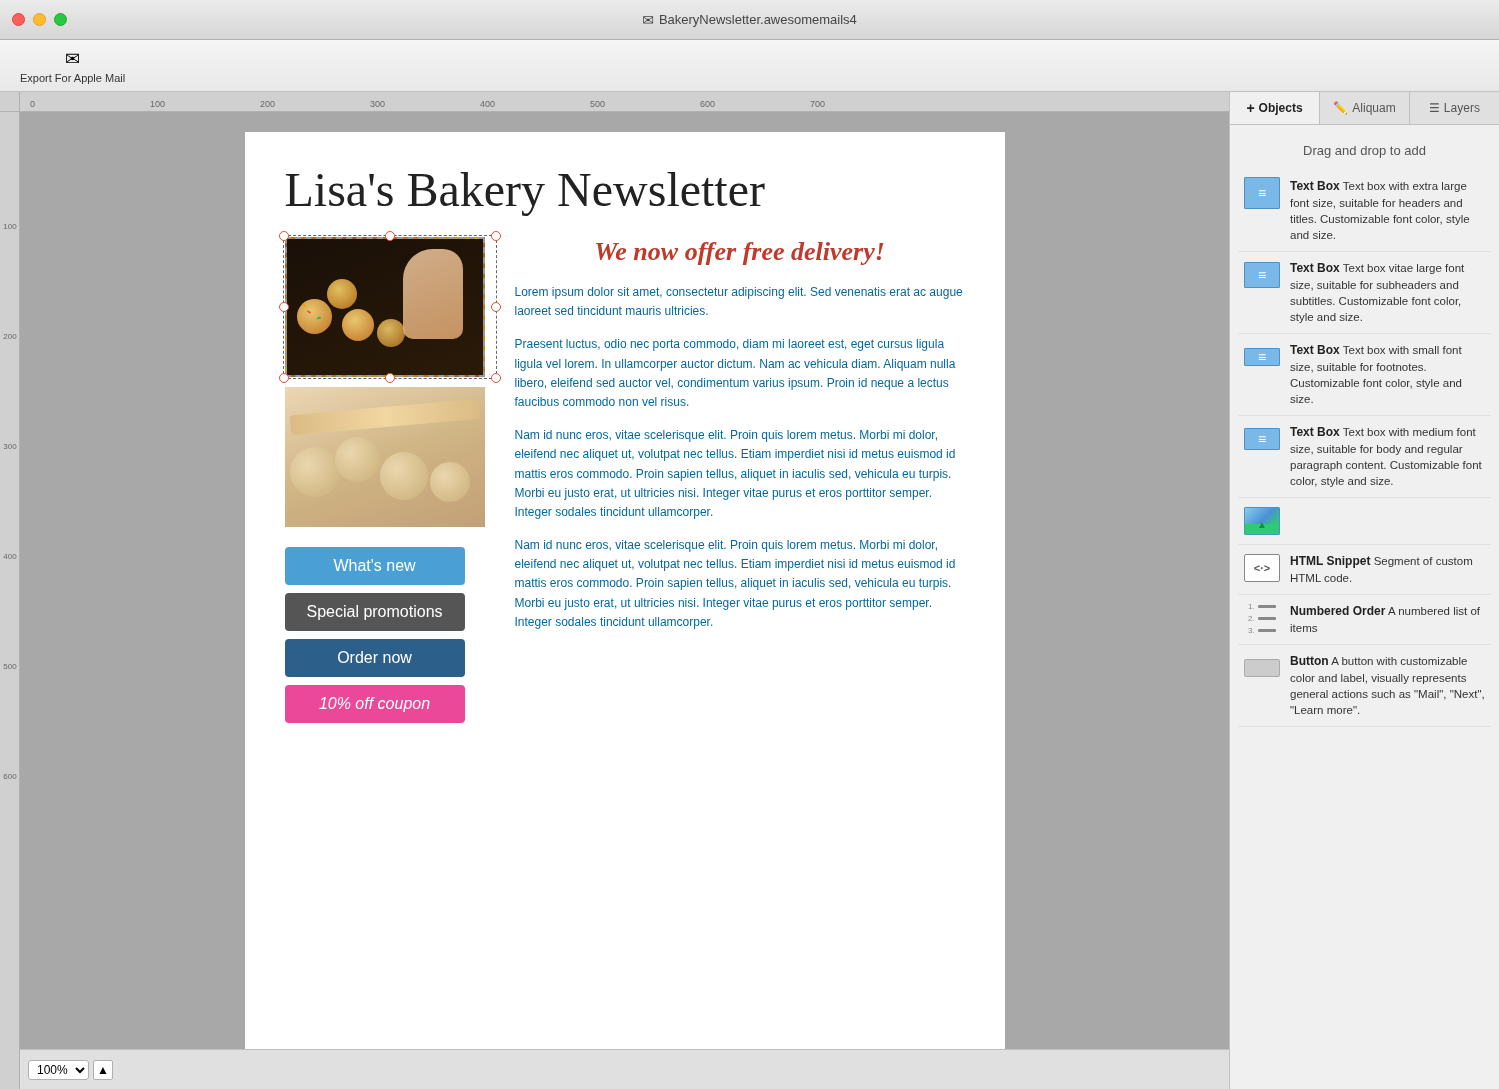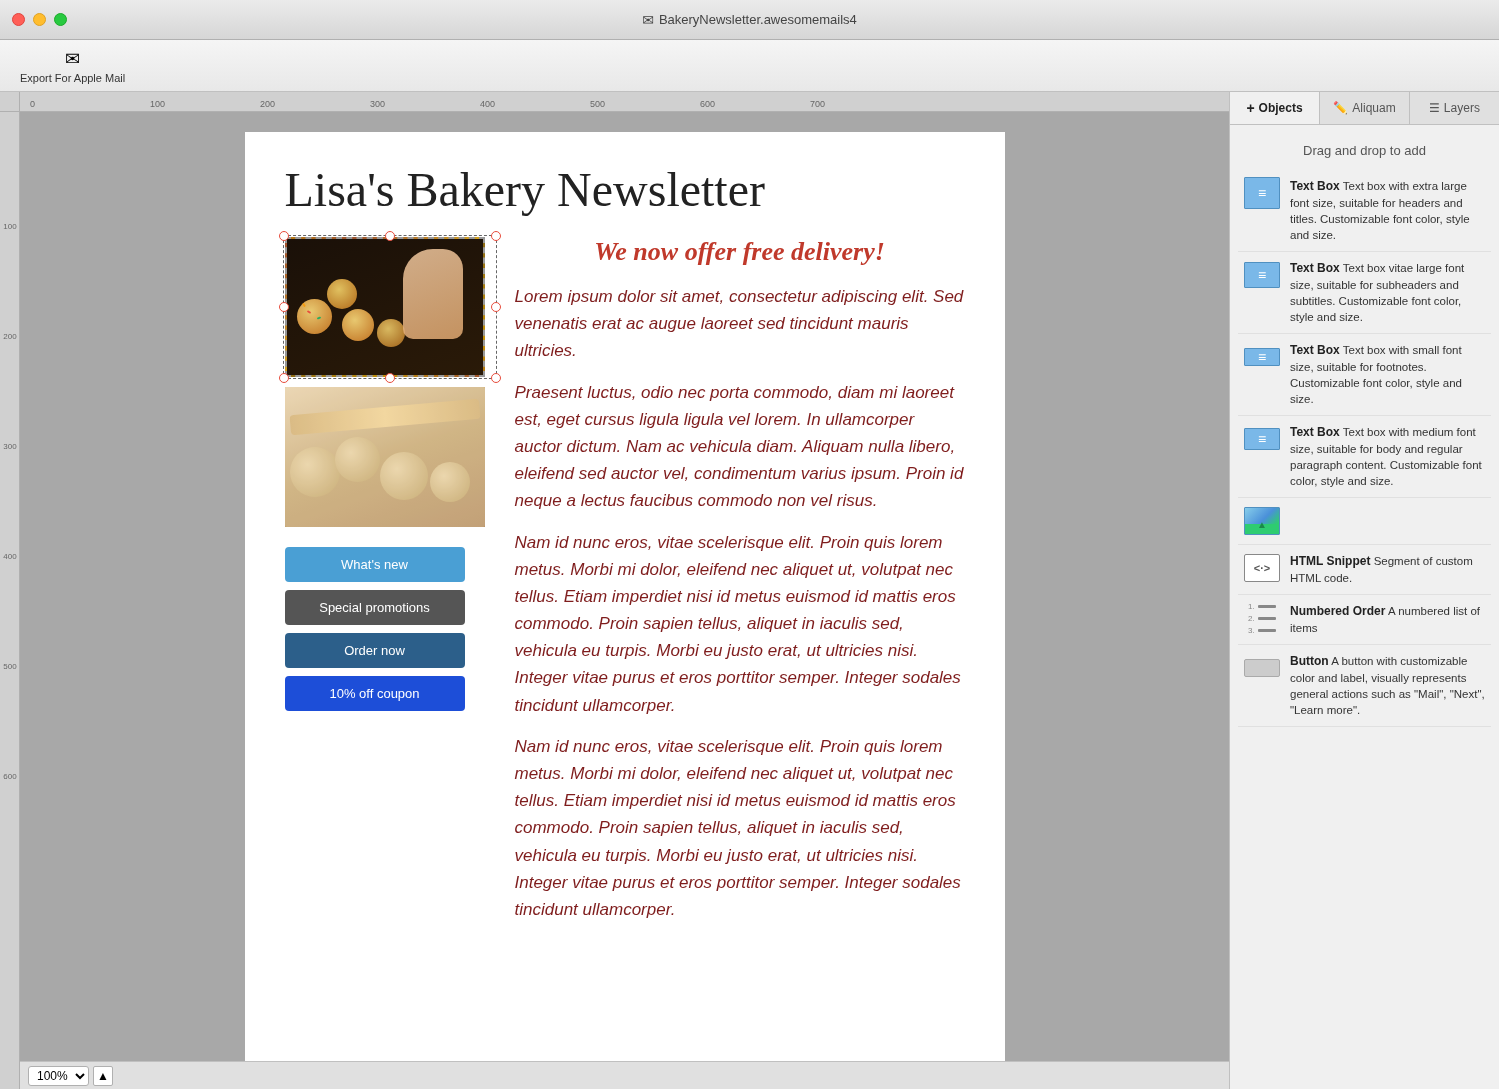--- a/index.html
+++ b/index.html
@@ -252,55 +252,54 @@
       display: flex;
       flex-direction: column;
       gap: 8px;
       margin-top: 20px;
     }
     .nav-btn {
       width: 180px;
       padding: 10px 16px;
       border-radius: 4px;
       text-align: center;
-      font-size: 13px;
+      font-size: 16px;
       font-weight: 500;
       cursor: pointer;
       border: none;
     }
     .btn-blue { background: #4a9fd4; color: white; }
     .btn-dark { background: #555; color: white; }
     .btn-navy { background: #2c5f8a; color: white; }
-    .btn-green { background: #1d4ed8; color: white; }
+    .btn-green { background: #ec4899; color: white; font-style: italic; }
 
     
     .promo-heading {
       font-family: Georgia, 'Times New Roman', serif;
       font-size: 26px;
       font-weight: bold;
       color: #c0392b;
       font-style: italic;
       margin-bottom: 16px;
       text-align: center;
     }
     .email-text {
-      font-size: 17px;
+      font-size: 12px;
       line-height: 1.6;
-      color: #7f1d1d;
+      color: #0369a1;
       margin-bottom: 14px;
-      font-style: italic;
     }
 
     
     .zoom-bar {
       position: absolute;
       bottom: 0;
       left: 20px;
       right: 0;
-      height: 28px;
+      height: 40px;
       background: #e0e0e0;
       border-top: 1px solid #c0c0c0;
       display: flex;
       align-items: center;
       padding: 0 8px;
       gap: 4px;
     }
     .zoom-select {
       border: 1px solid #b0b0b0;
       background: white;

